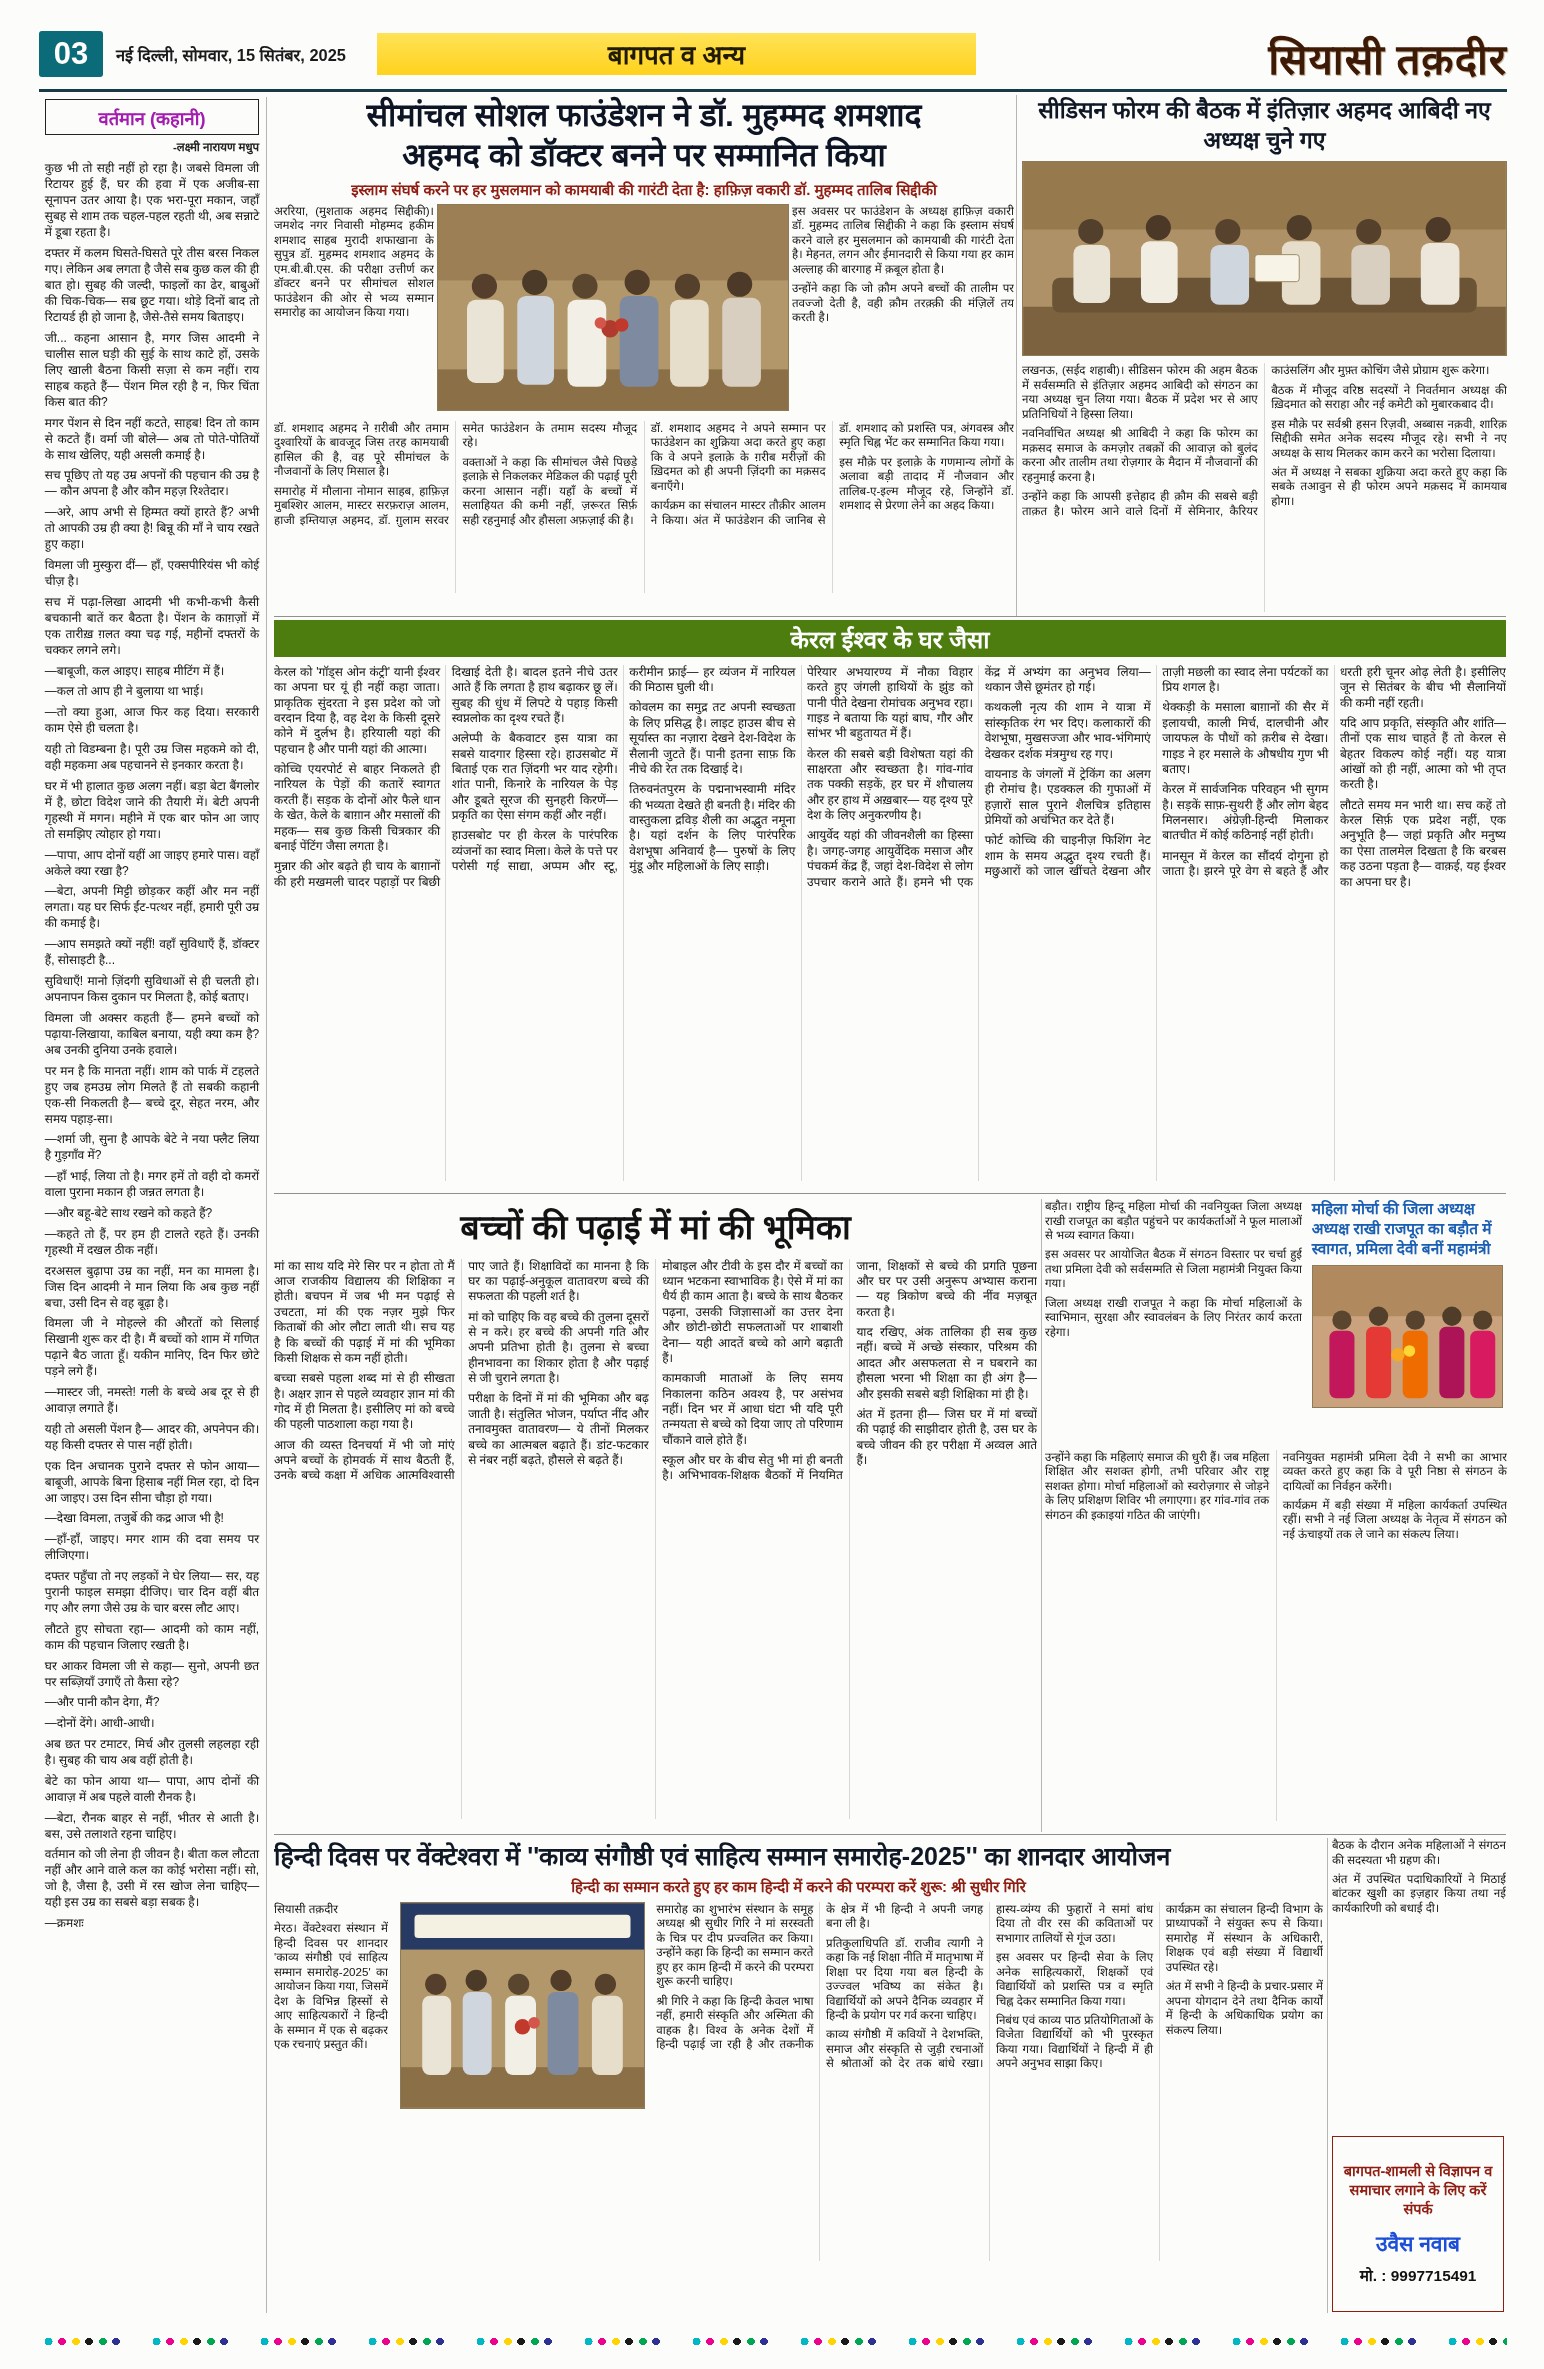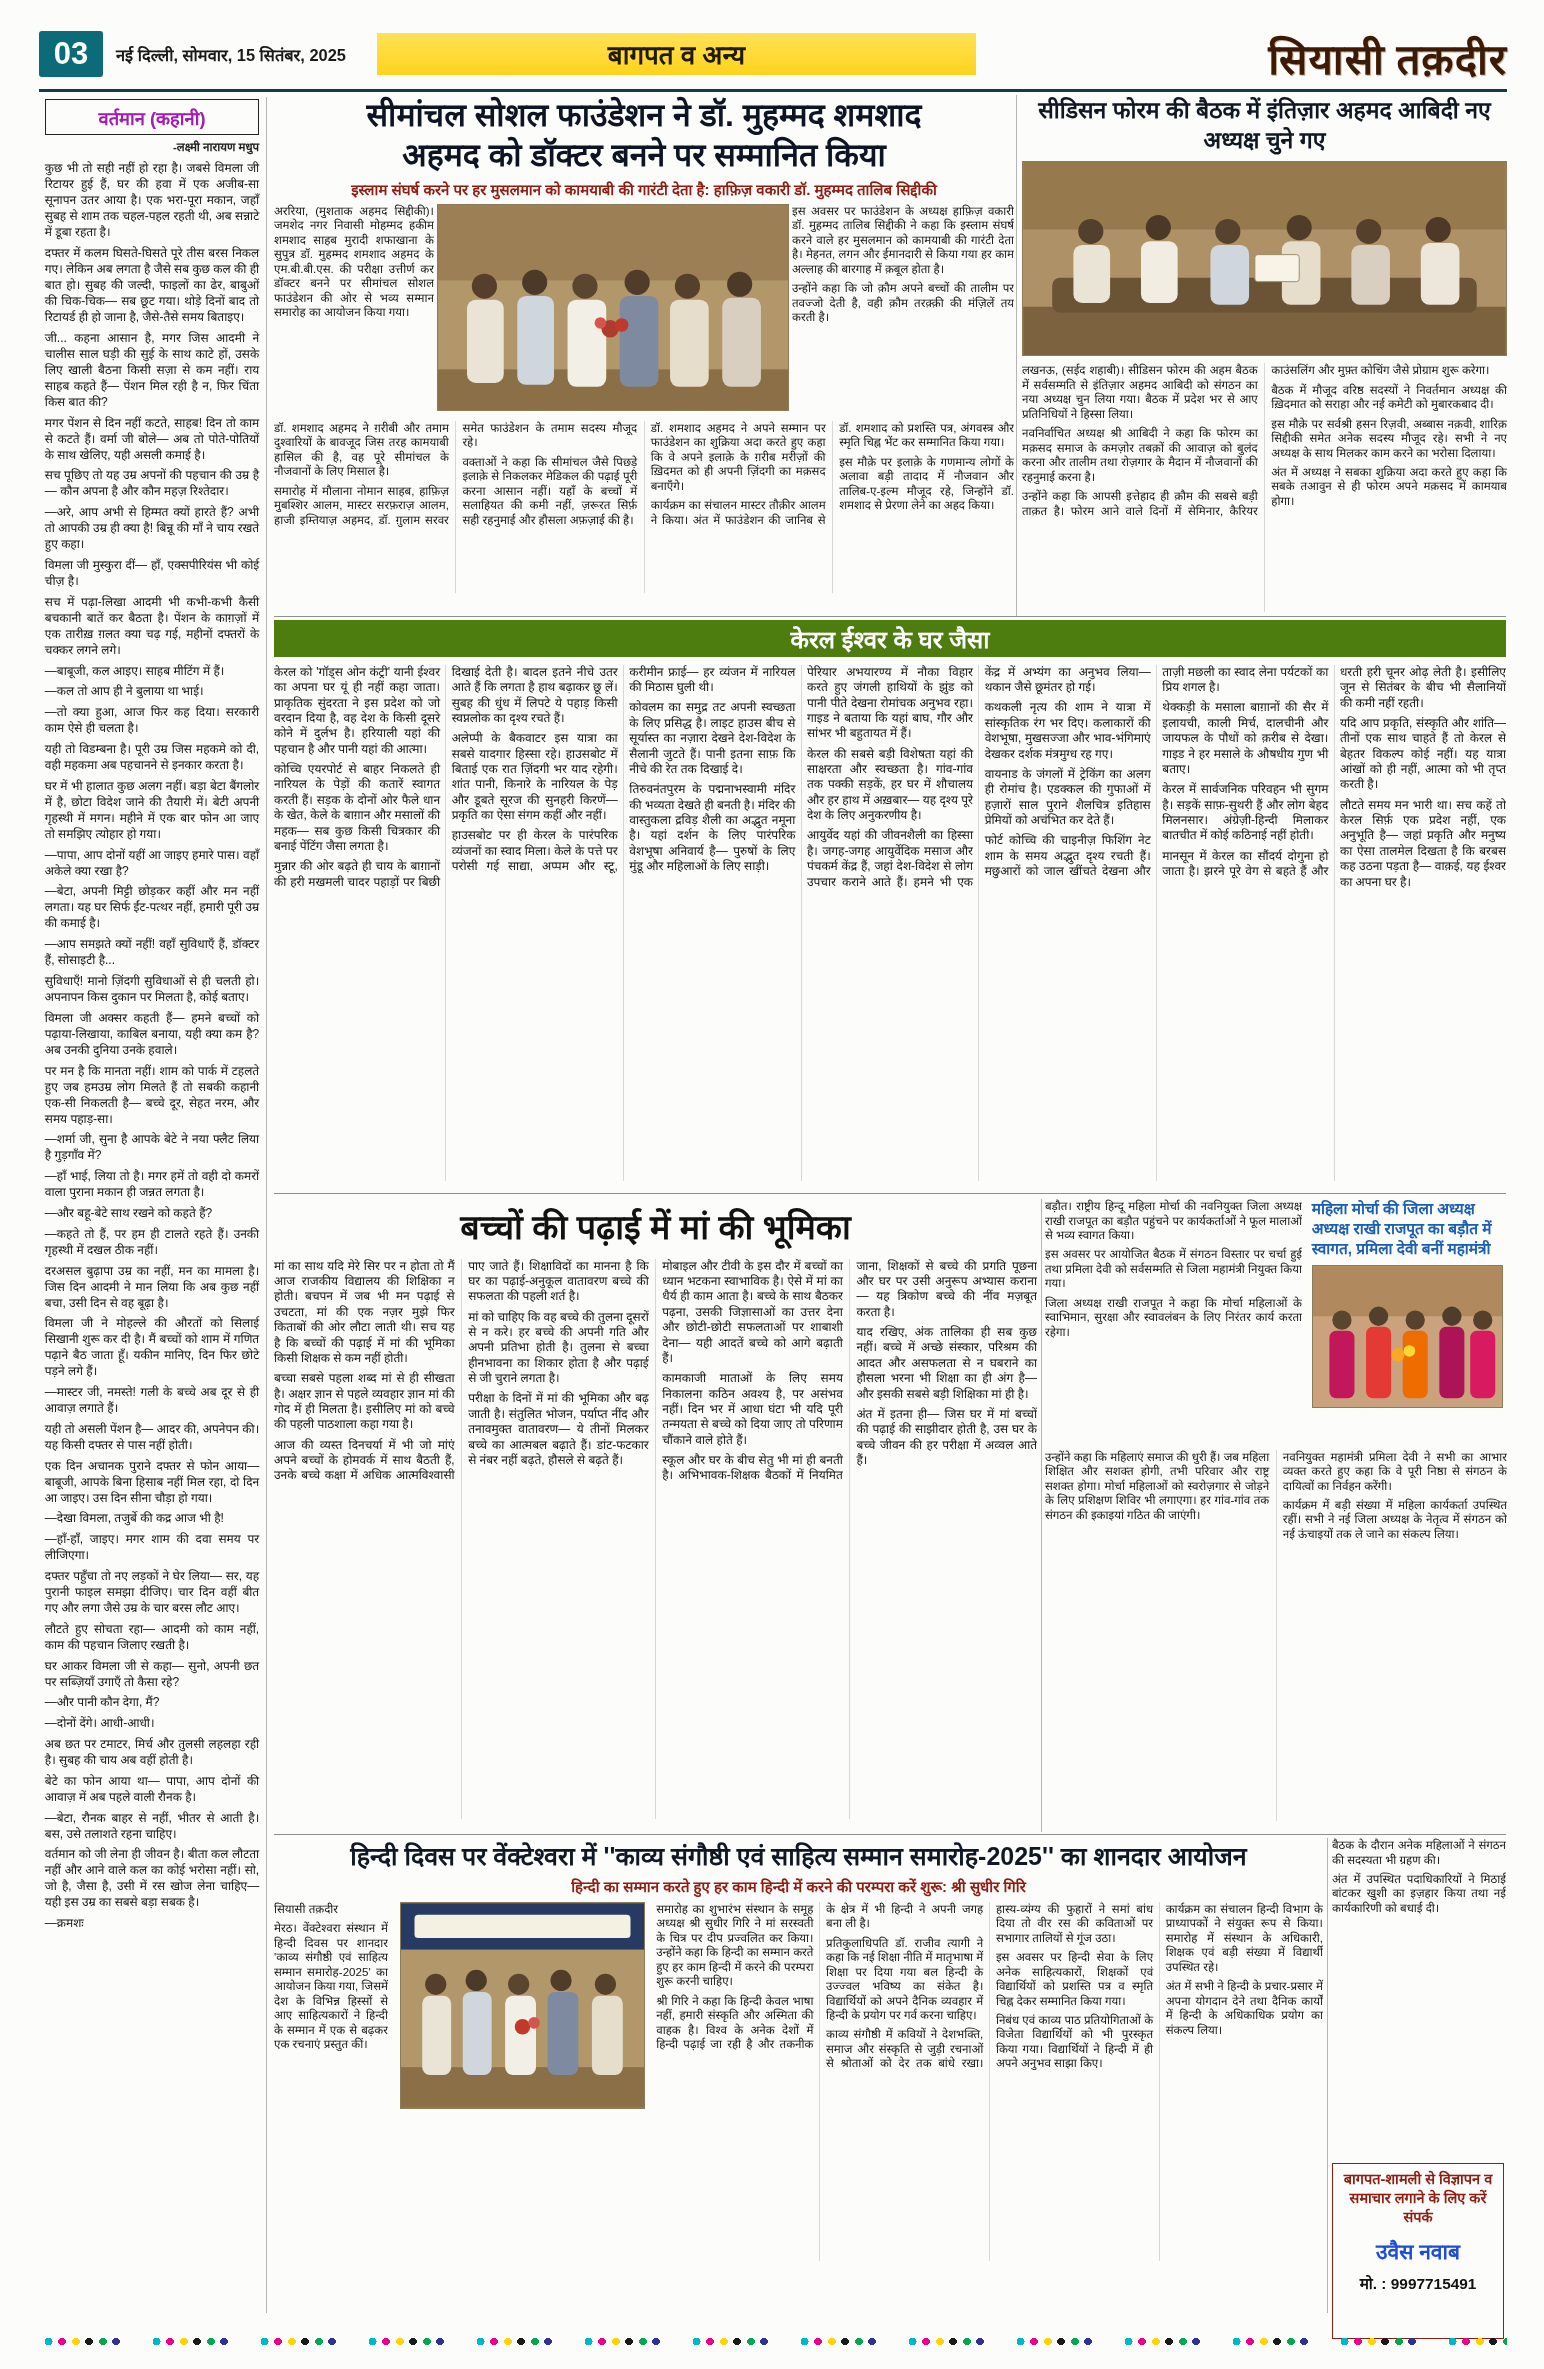--- a/index.html
+++ b/index.html
@@ -60,31 +60,31 @@
   .mahila{position:absolute;left:1045px;top:1199px;width:462px;height:633px;overflow:hidden;}
   .mahila-row{display:flex;gap:9.7px;}
   .mahila-side{width:257px;height:243px;font-size:11.6px;line-height:14.5px;}
   .mahila-right{width:191px;}
   .mahila h2{margin:0 0 5.8px;font-size:15.4px;line-height:20px;font-weight:bold;color:#1a5fb4;}
   .photo-mahila{width:189px;height:141px;}
   .mahila-bottom{margin-top:7.7px;column-count:2;column-gap:13.5px;column-rule:1px solid #d8d8d8;
                  height:371px;font-size:11.6px;line-height:14.5px;}
   
   .hindi{position:absolute;left:274px;top:1838px;width:1049px;height:475px;overflow:hidden;}
-  .hindi h1{margin:1.9px 0 3.9px;text-align:center;font-size:25px;line-height:32px;font-weight:bold;color:#101826;}
+  .hindi h1{margin:1.9px 0 3.9px;text-align:left;font-size:25px;line-height:32px;font-weight:bold;color:#101826;}
   .hindi-row{display:flex;gap:11.6px;margin-top:5.8px;height:359px;}
   .hindi-left{width:114px;font-size:11.6px;line-height:14.5px;}
   .photo-hindi{width:243px;height:205px;}
   .hindi-rest{flex:1;column-count:4;column-gap:12.6px;column-rule:1px solid #d8d8d8;
               height:359px;font-size:11.6px;line-height:14.5px;}
   
   .strip{position:absolute;left:1332px;top:1838px;width:174px;height:290px;overflow:hidden;
          font-size:11.6px;line-height:14.5px;}
   .adbox{position:absolute;left:1332px;top:2136px;width:172px;height:176px;border:1.9px solid #8f1d12;
-         display:flex;flex-direction:column;align-items:center;text-align:center;padding:5.8px;box-sizing:border-box;margin-top:27px;}
+         display:flex;flex-direction:column;align-items:center;justify-content:center;text-align:center;padding:5.8px;box-sizing:border-box;}
   .ad-line{font-size:14.5px;line-height:19.3px;font-weight:bold;color:#8f1d12;}
   .ad-name{margin-top:9.7px;font-size:21px;font-weight:bold;color:#1d4ed8;}
   .ad-phone{margin-top:7.7px;font-size:15.4px;font-weight:bold;color:#111;}
   
   .regmarks{position:absolute;left:39px;top:2331px;width:1468px;height:21px;
     background-image:
       radial-gradient(circle 3.9px at 9.7px 50%, #00b7c3 97%, transparent),
       radial-gradient(circle 3.9px at 23px 50%, #ec008c 97%, transparent),
       radial-gradient(circle 3.9px at 37px 50%, #ffd400 97%, transparent),
       radial-gradient(circle 3.9px at 50px 50%, #1a1a1a 97%, transparent),

